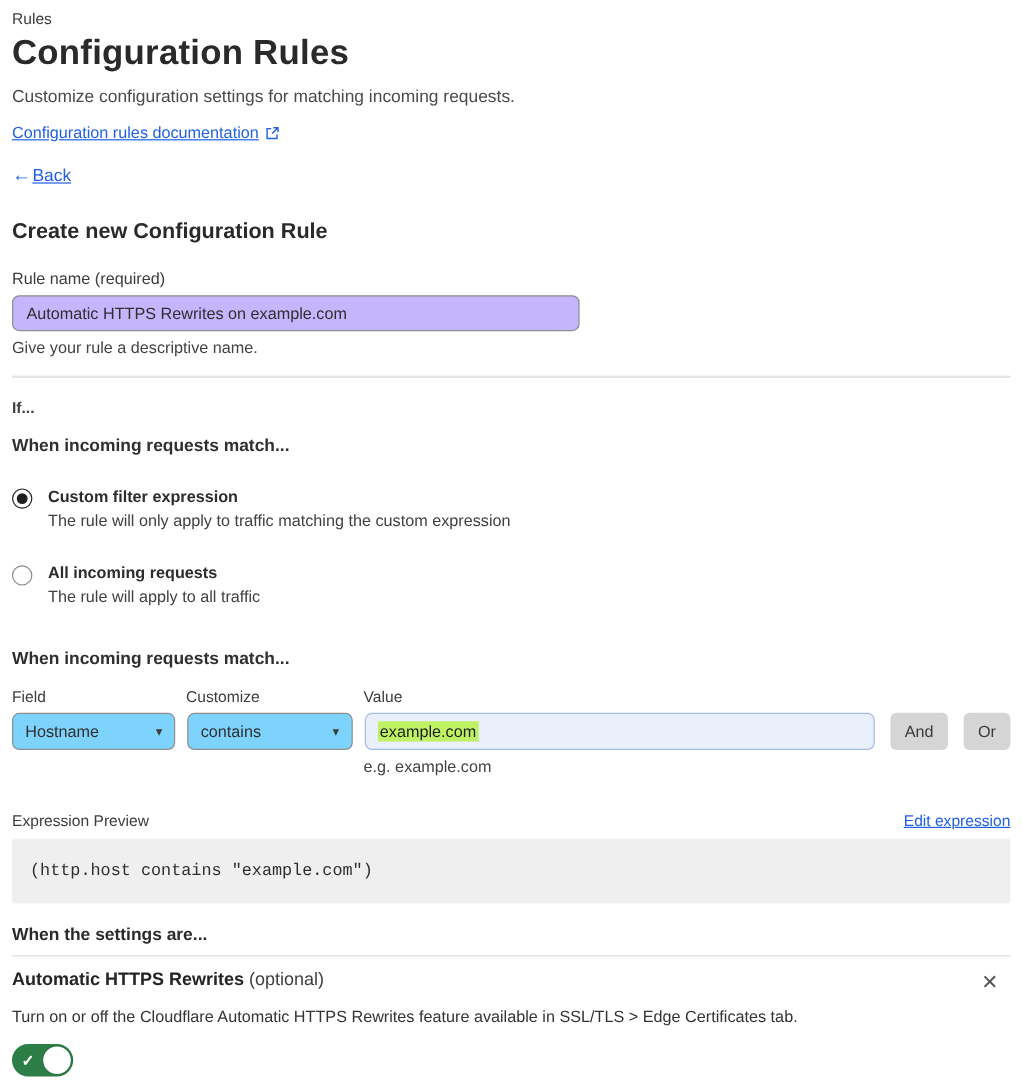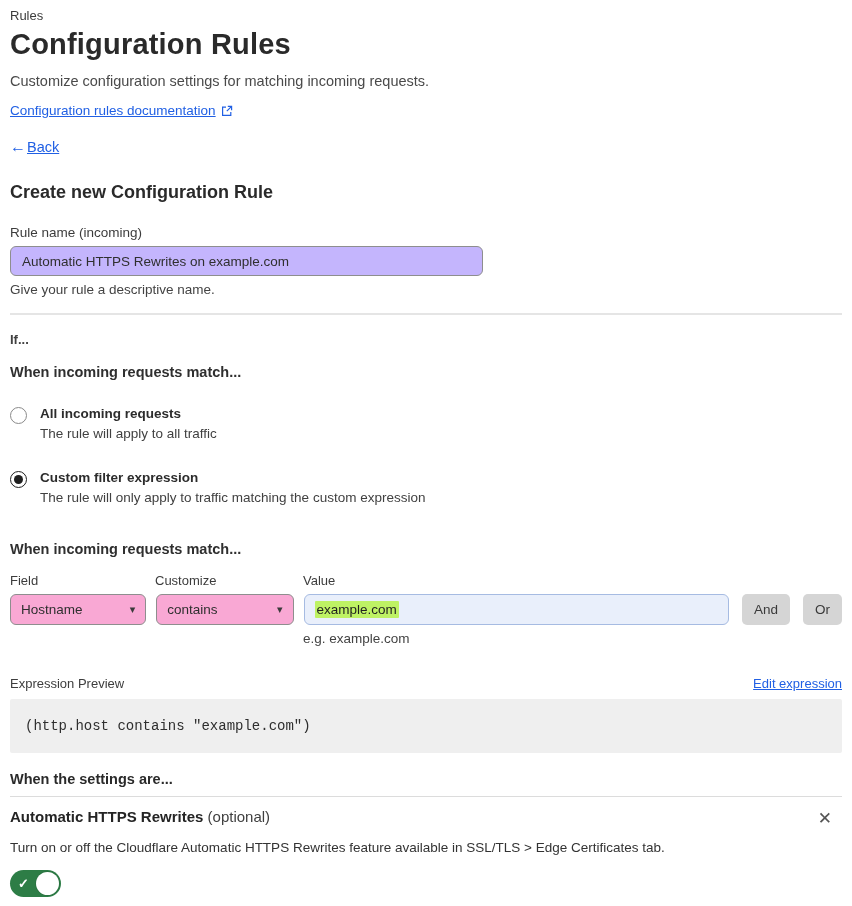--- a/index.html
+++ b/index.html
@@ -57,21 +57,21 @@
 
   .controls-labels { display: flex; margin-top: 16px; font-size: 13px; color: #3c3c3c; }
   .lbl-field { width: 145px; }
   .lbl-operator { width: 148px; }
   .lbl-value { width: 428px; }
 
   .controls-row { display: flex; margin-top: 6px; align-items: stretch; }
   .select-box {
     width: 137px; height: 31px; border: 1px solid #8e8e8e; border-radius: 6px;
     display: flex; align-items: center; justify-content: space-between;
-    padding: 0 10px; font-size: 13.5px; color: #2f2f2f; background: #f9a8d4; cursor: pointer;
+    padding: 0 10px; font-size: 13.5px; color: #2f2f2f; background: #7dd3fc; cursor: pointer;
   }
   .select-box.operator { width: 138px; margin-left: 10px; }
   .select-box .caret { font-size: 11px; color: #3a3a3a; margin-left: 6px; }
   .select-box.field { margin-left: 0; }
   .value-input {
     width: 428px; height: 31px; margin-left: 10px;
     background: #e9effb; border: 1px solid #a6bbe2; border-radius: 6px;
     display: flex; align-items: center; padding: 0 10px;
     font-size: 13.5px; color: #1f1f1f; cursor: text;
   }
@@ -135,42 +135,42 @@
     </span>
   </div>
 
   <div class="back-row">
     <span class="back-arrow">←</span>
     <a class="link">Back</a>
   </div>
 
   <h2 class="section-title">Create new Configuration Rule</h2>
 
-  <div class="field-label">Rule name (incoming)</div>
+  <div class="field-label">Rule name (required)</div>
   <input class="rule-name-input" type="text" value="Automatic HTTPS Rewrites on example.com" style="">
   <div class="helper-text">Give your rule a descriptive name.</div>
 
   <hr class="divider">
 
   <h3 class="if-title">If...</h3>
   <div class="match-heading">When incoming requests match...</div>
+
+  <div class="radio-option">
+    <span class="radio selected"></span>
+    <span class="radio-texts">
+      <div class="radio-label">Custom filter expression</div>
+      <div class="radio-desc">The rule will only apply to traffic matching the custom expression</div>
+    </span>
+  </div>
 
   <div class="radio-option">
     <span class="radio"></span>
     <span class="radio-texts">
       <div class="radio-label">All incoming requests</div>
       <div class="radio-desc">The rule will apply to all traffic</div>
-    </span>
-  </div>
-
-  <div class="radio-option">
-    <span class="radio selected"></span>
-    <span class="radio-texts">
-      <div class="radio-label">Custom filter expression</div>
-      <div class="radio-desc">The rule will only apply to traffic matching the custom expression</div>
     </span>
   </div>
 
   <div class="match-heading" style="margin-top:36px;">When incoming requests match...</div>
 
   <div class="controls-labels">
     <div class="lbl-field">Field</div>
     <div class="lbl-operator">Customize</div>
     <div class="lbl-value">Value</div>
   </div>

